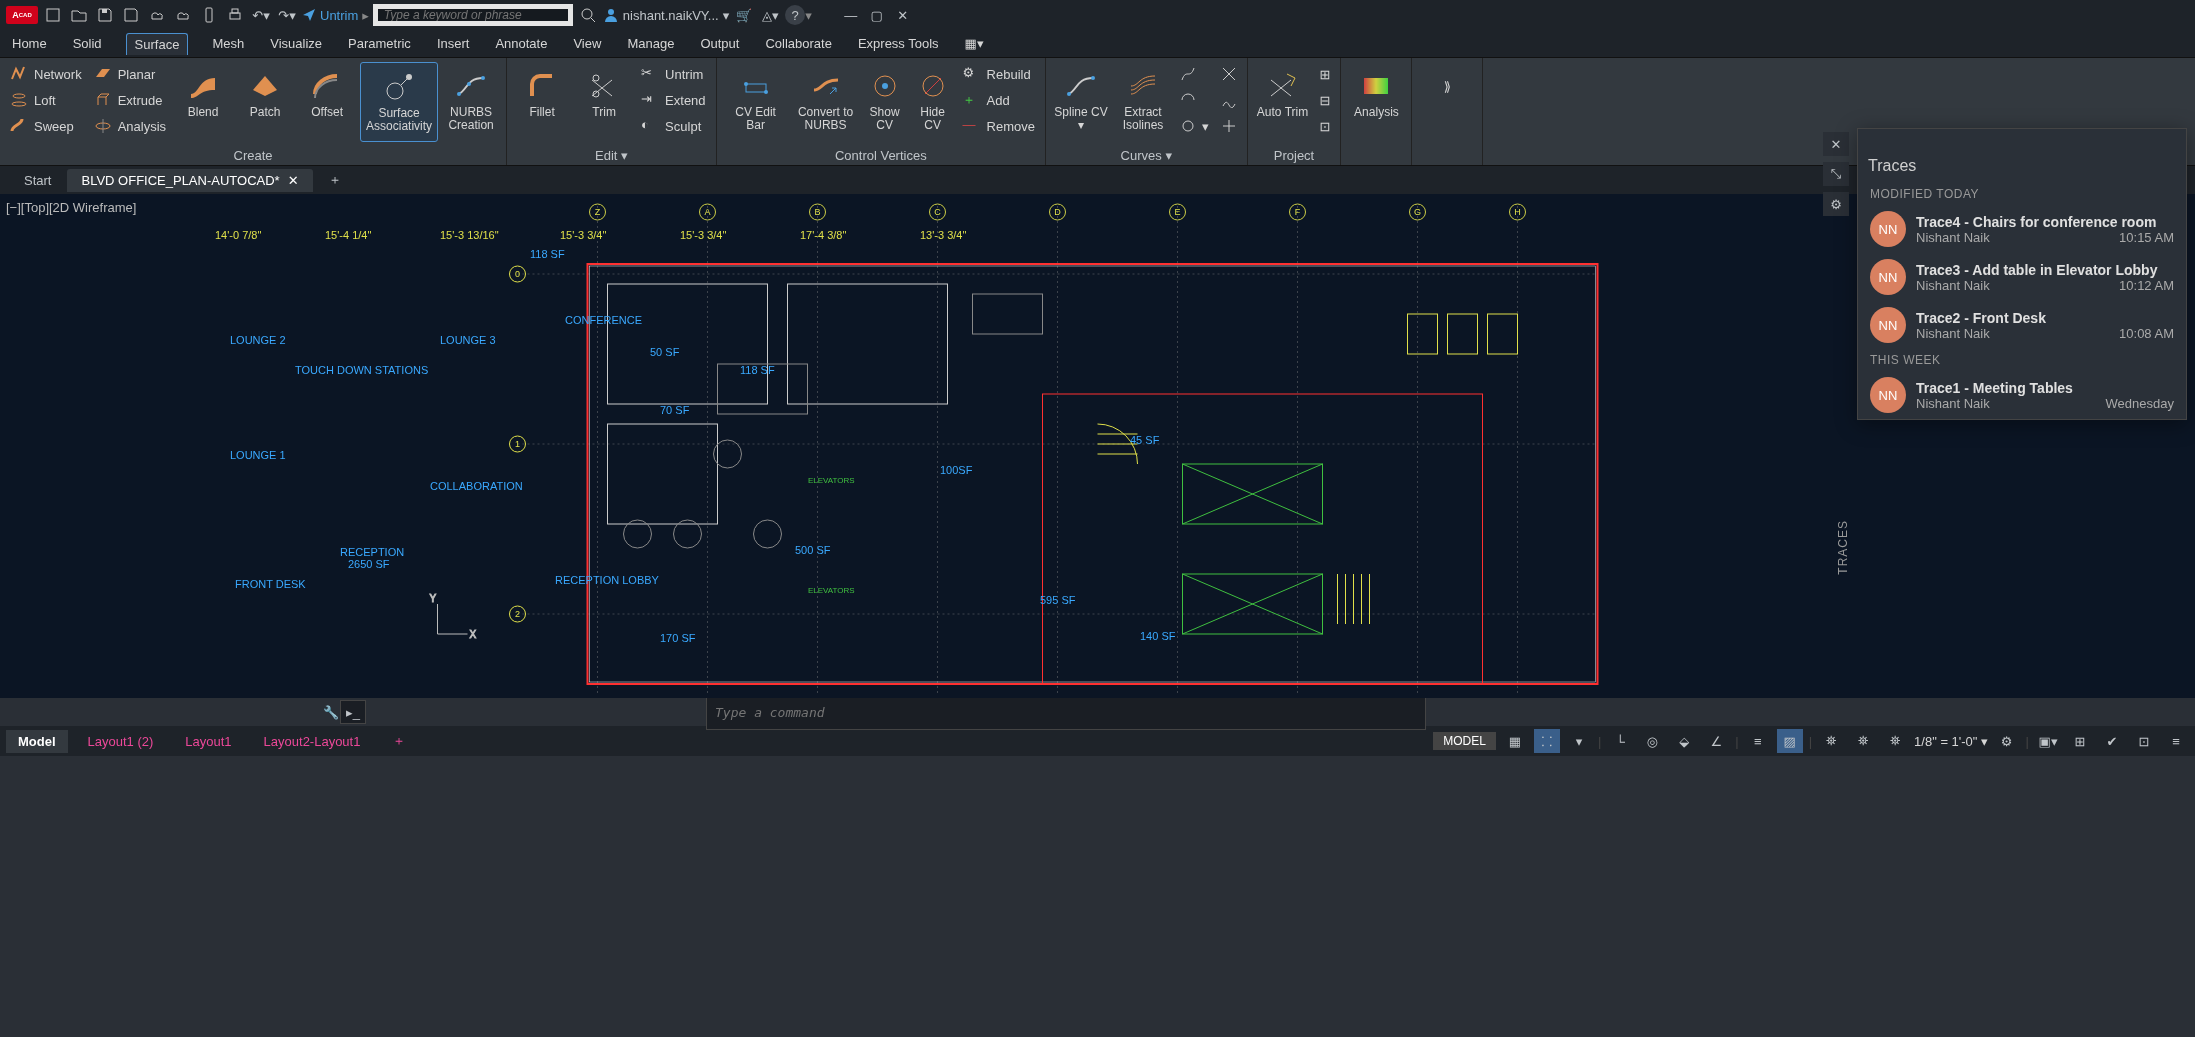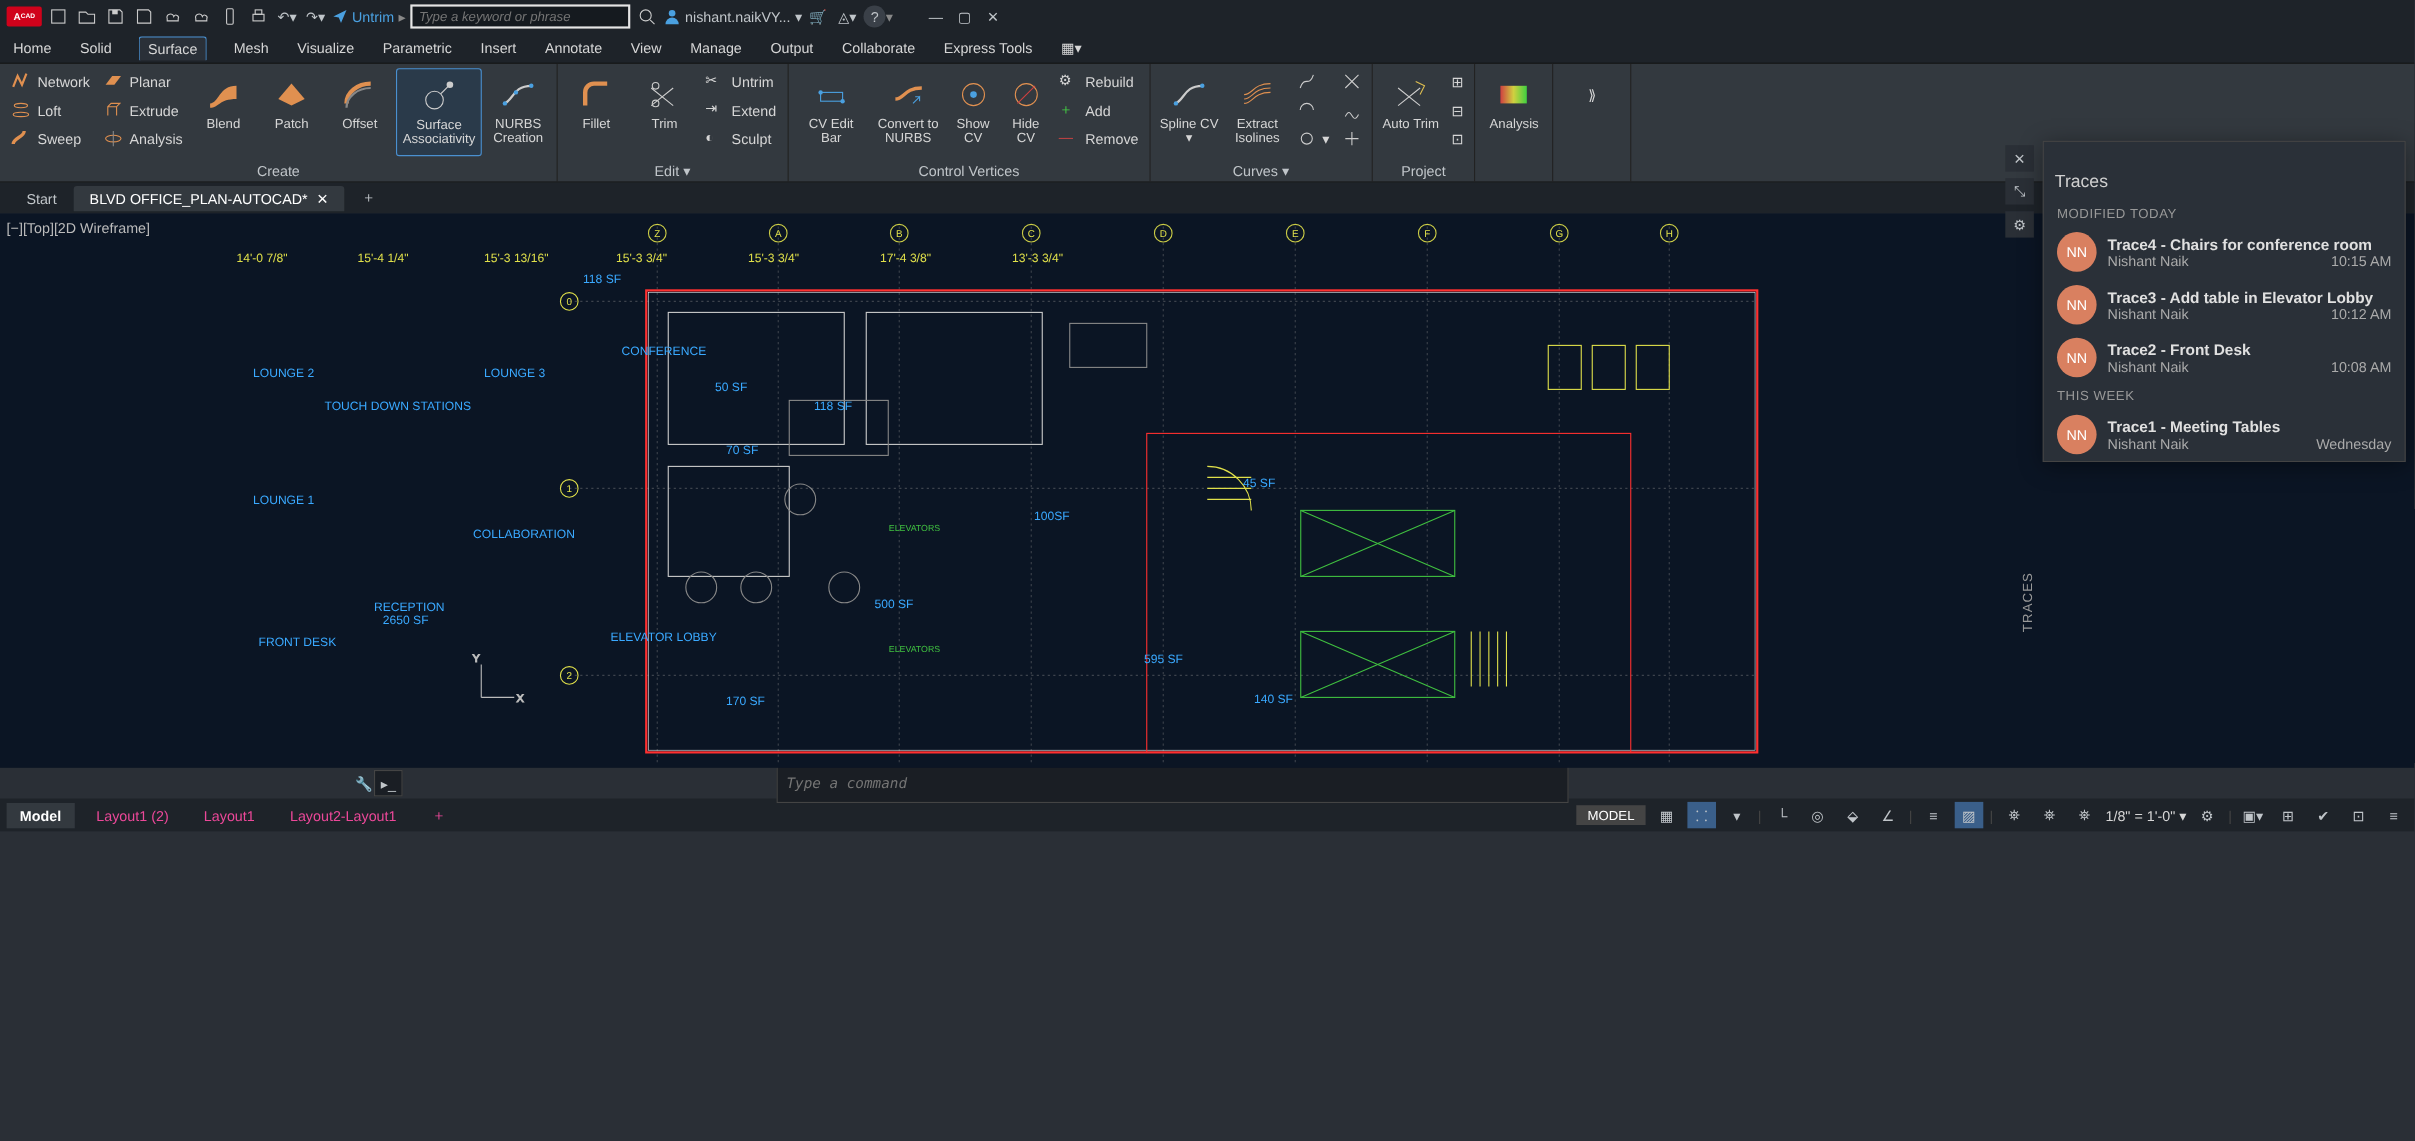--- a/index.html
+++ b/index.html
@@ -2,21 +2,21 @@
 <html><head>
 <meta charset="utf-8">
 <style>
 html,body{margin:0;padding:0;font-family:"Segoe UI",Arial,sans-serif;font-size:13px;background:#2a2f36;color:#d6d6d6;overflow:hidden}
 *{box-sizing:border-box}
 svg{display:block}
 .titlebar{display:flex;align-items:center;height:30px;background:#1e2329;padding:0 6px;gap:4px}
 .logo{width:32px;height:18px;background:#d0021b;color:#fff;font-size:9px;font-weight:bold;display:flex;align-items:center;justify-content:center;border-radius:2px}
 .qat-btn{width:22px;height:22px;display:flex;align-items:center;justify-content:center;color:#c0c5c9;cursor:pointer}
 .title-text{flex:1;text-align:center;color:#d6d6d6;font-size:14px}
-.search-box{width:200px;height:22px;background:#151a1f;border:2px solid #e5e5e5;color:#888;padding:0 6px;font-size:12px;font-style:italic}
+.search-box{width:200px;height:22px;background:#151a1f;border:5px solid #e5e5e5;color:#888;padding:0 6px;font-size:12px;font-style:italic}
 .user-chip{display:flex;align-items:center;gap:4px;color:#c0c5c9;font-size:13px}
 .menubar{display:flex;align-items:center;height:28px;background:#1e2329;padding:0 10px;gap:22px;border-bottom:1px solid #111}
 .menubar span{color:#d6d6d6;cursor:pointer;padding:4px 2px}
 .menubar span.active{background:#2a3038;border:1px solid #4a90d0;border-bottom:none;border-radius:3px 3px 0 0;padding:3px 8px}
 .ribbon{display:flex;height:108px;background:#33393f;border-bottom:1px solid #111}
 .ribbon-panel{display:flex;flex-direction:column;border-right:1px solid #222;padding:4px 6px 0}
 .panel-body{flex:1;display:flex;gap:4px;align-items:flex-start}
 .panel-label{text-align:center;font-size:13px;color:#c0c5c9;padding:2px 0}
 .big-btn{display:flex;flex-direction:column;align-items:center;justify-content:flex-start;width:58px;height:80px;padding:4px 2px;cursor:pointer;border-radius:3px}
 .big-btn.active{background:#2a3a4a;border:1px solid #4a90d0}
@@ -564,21 +564,21 @@
   <div class="ann" style="top:54px;left:530px">118 SF</div>
   <div class="ann" style="top:140px;left:230px">LOUNGE 2</div>
   <div class="ann" style="top:140px;left:440px">LOUNGE 3</div>
   <div class="ann" style="top:120px;left:565px">CONFERENCE</div>
   <div class="ann" style="top:170px;left:295px">TOUCH DOWN STATIONS</div>
   <div class="ann" style="top:255px;left:230px">LOUNGE 1</div>
   <div class="ann" style="top:286px;left:430px">COLLABORATION</div>
   <div class="ann" style="top:352px;left:340px">RECEPTION</div>
   <div class="ann" style="top:364px;left:348px">2650 SF</div>
   <div class="ann" style="top:384px;left:235px">FRONT DESK</div>
-  <div class="ann" style="top:380px;left:555px">ELEVATOR LOBBY</div>
+  <div class="ann" style="top:380px;left:555px">RECEPTION LOBBY</div>
   <div class="ann" style="top:152px;left:650px">50 SF</div>
   <div class="ann" style="top:170px;left:740px">118 SF</div>
   <div class="ann" style="top:210px;left:660px">70 SF</div>
   <div class="ann" style="top:270px;left:940px">100SF</div>
   <div class="ann" style="top:350px;left:795px">500 SF</div>
   <div class="ann" style="top:438px;left:660px">170 SF</div>
   <div class="ann" style="top:400px;left:1040px">595 SF</div>
   <div class="ann" style="top:436px;left:1140px">140 SF</div>
   <div class="ann" style="top:240px;left:1130px">45 SF</div>
   <div class="ann" style="top:282px;left:808px;font-size:8px;color:#40c040">ELEVATORS</div>

